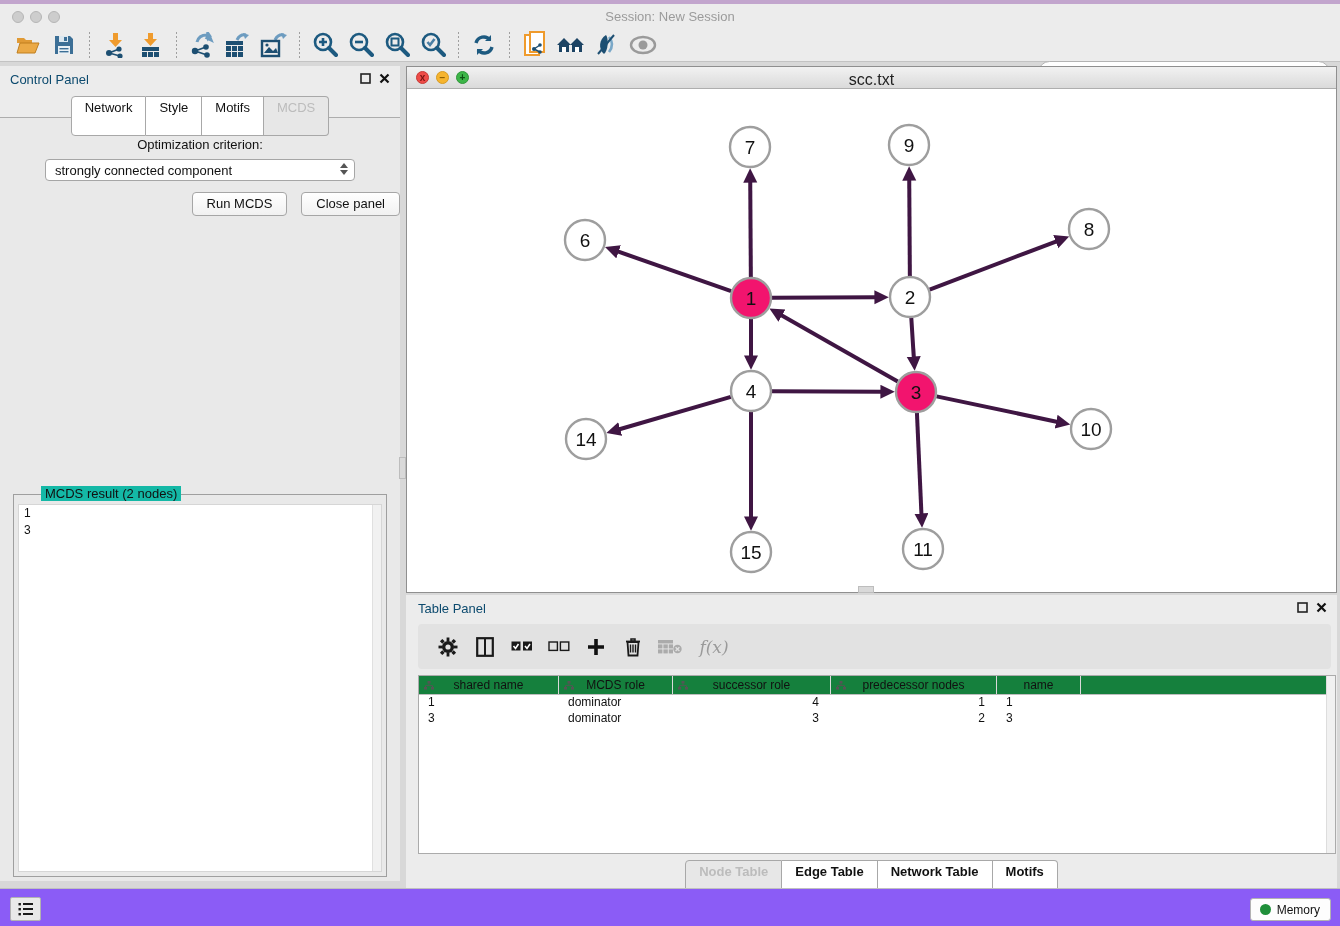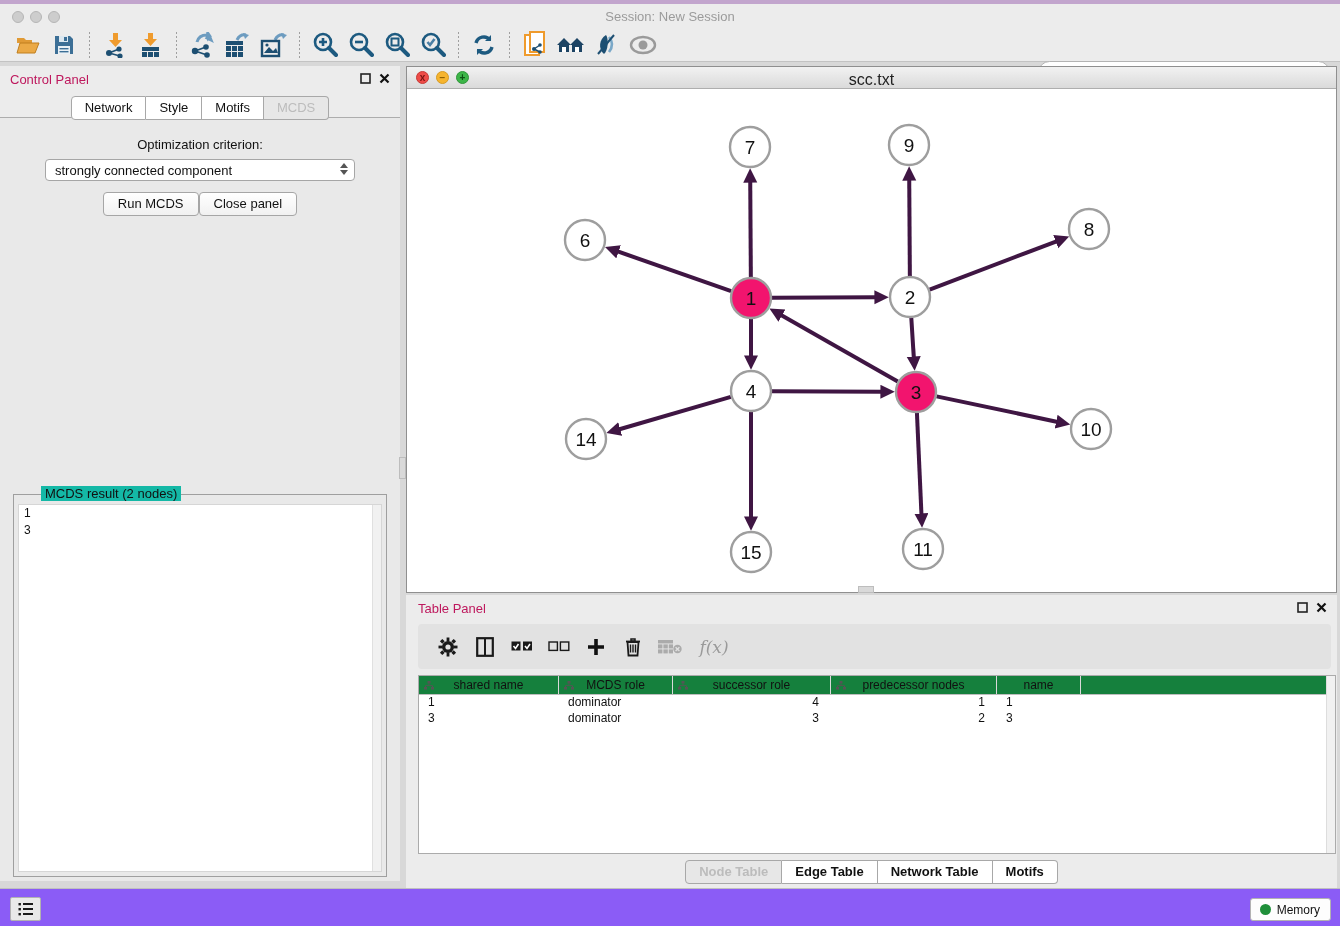--- a/index.html
+++ b/index.html
@@ -12,35 +12,35 @@
   .traffic { position:absolute; top:7px; width:12px; height:12px; border-radius:50%; background:#cdcdcd; border:1px solid #b6b6b6; }
   .titlebar-title { position:absolute; left:0; right:0; top:5px; text-align:center; font-size:13px; color:#9b9b9b; }
   .toolbar { position:absolute; left:0; top:28px; width:100%; height:34px; background:#ececec; border-bottom:1px solid #c3c3c3; display:flex; align-items:center; padding-left:10px; }
   .tb-icon { width:30px; height:28px; display:flex; align-items:center; justify-content:center; margin:0 3px; }
   .tb-sep { width:1px; height:26px; margin:0 7px; background-image:repeating-linear-gradient(#9f9f9f 0 2px, transparent 2px 4px); }
   .search-wrap { position:absolute; right:10px; top:33px; width:292px; height:23px; background:#fff; border:1px solid #b3b3b3; border-radius:12px; display:flex; align-items:center; padding-left:7px; }
   .search-input { border:none; outline:none; flex:1; height:18px; font-size:12px; background:transparent; }
 
   
   .control-panel { position:absolute; left:0; top:66px; width:400px; height:815px; background:#ececec; }
-  .panel-header { position:absolute; left:10px; top:6px; font-size:13px; color:#be185d; }
+  .panel-header { position:absolute; left:10px; top:6px; font-size:13px; color:#0c4a6e; }
   .panel-btns { position:absolute; right:10px; top:7px; display:flex; gap:8px; }
   .cp-body { position:absolute; left:0; top:51px; width:400px; height:764px; background:#e9e9e9; border-top:1px solid #adadad; }
   .tabrow { position:absolute; left:0; width:100%; display:flex; justify-content:center; }
   .cp-tabs { top:30px; }
-  .tab { font-size:13px; padding:3px 13px 4px; background:#fff; border:1px solid #a8a8a8; border-left:none; color:#111; cursor:default; }
+  .tab { font-size:13px; padding:3px 13px 20px; background:#fff; border:1px solid #a8a8a8; border-left:none; color:#111; cursor:default; }
   .tab:first-child { border-left:1px solid #a8a8a8; border-radius:4px 0 0 4px; }
   .tab:last-child { border-radius:0 4px 4px 0; }
   .tab.selected { background:#e7e7e7; color:#bcbcbc; }
   .opt-label { position:absolute; left:0; width:100%; top:71px; text-align:center; font-size:13px; color:#111; }
   .opt-select { position:absolute; left:45px; top:93px; width:310px; height:22px; background:#fff; border:1px solid #a6a6a6; border-radius:4px; display:flex; align-items:center; font-size:13px; padding-left:9px; color:#111; }
   .chevrons { position:absolute; right:6px; top:3px; display:flex; flex-direction:column; gap:2px; }
   .chev-up { width:0;height:0;border-left:4px solid transparent;border-right:4px solid transparent;border-bottom:5px solid #555; }
   .chev-dn { width:0;height:0;border-left:4px solid transparent;border-right:4px solid transparent;border-top:5px solid #555; }
-  .cp-btnrow { position:absolute; left:0; width:100%; top:126px; display:flex; justify-content:center; }
+  .cp-btnrow { position:absolute; left:0; width:100%; top:126px; display:flex; justify-content:flex-end; gap:14px; }
   .btn { font-size:13px; background:linear-gradient(#ffffff,#f1f1f1); border:1px solid #a6a6a6; border-radius:4px; padding:3px 14px 4px; color:#111; }
   .result-group { position:absolute; left:13px; top:428px; width:374px; height:383px; border:1px solid #9f9f9f; }
   .result-legend { position:absolute; left:7px; top:-9px; background:#14b8a6; padding:0 4px; font-size:13px; color:#111;margin-left:20px; }
   .result-area { position:absolute; left:4px; top:9px; right:4px; bottom:4px; background:#fff; border:1px solid #d6d6d6; overflow:hidden; }
   .result-line { font-size:12px; line-height:17px; padding-left:5px; color:#111; }
   .result-scroll { position:absolute; right:0; top:0; width:9px; height:100%; background:#f1f1f1; border-left:1px solid #e0e0e0; }
 
   
   .net-window { position:absolute; left:406px; top:66px; width:931px; height:527px; border:1px solid #8f8f8f; background:#fff; }
   .net-titlebar { position:absolute; left:0; top:0; width:100%; height:22px; background:linear-gradient(#f2f2f2,#dadada); border-bottom:1px solid #aeaeae; }

